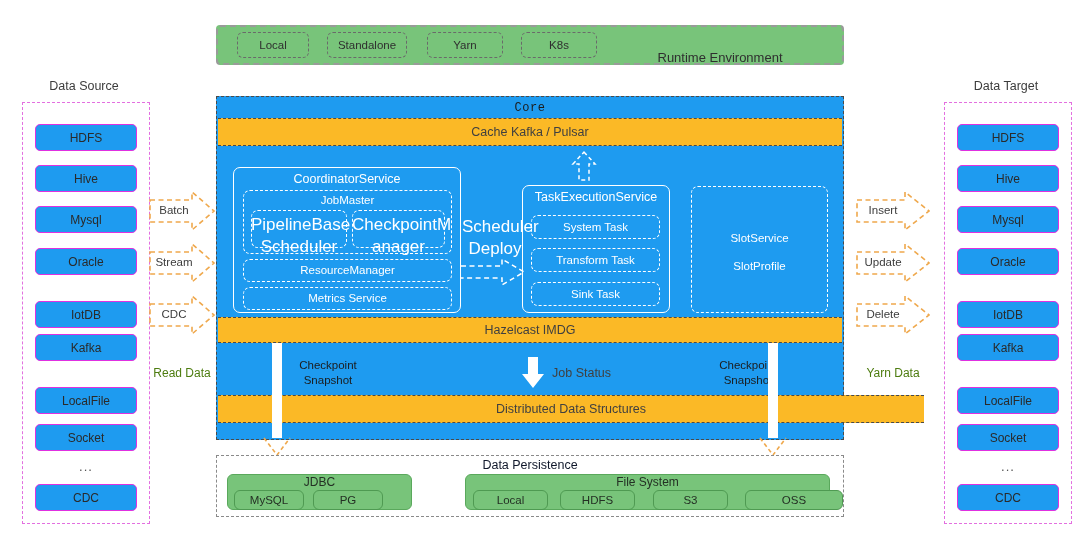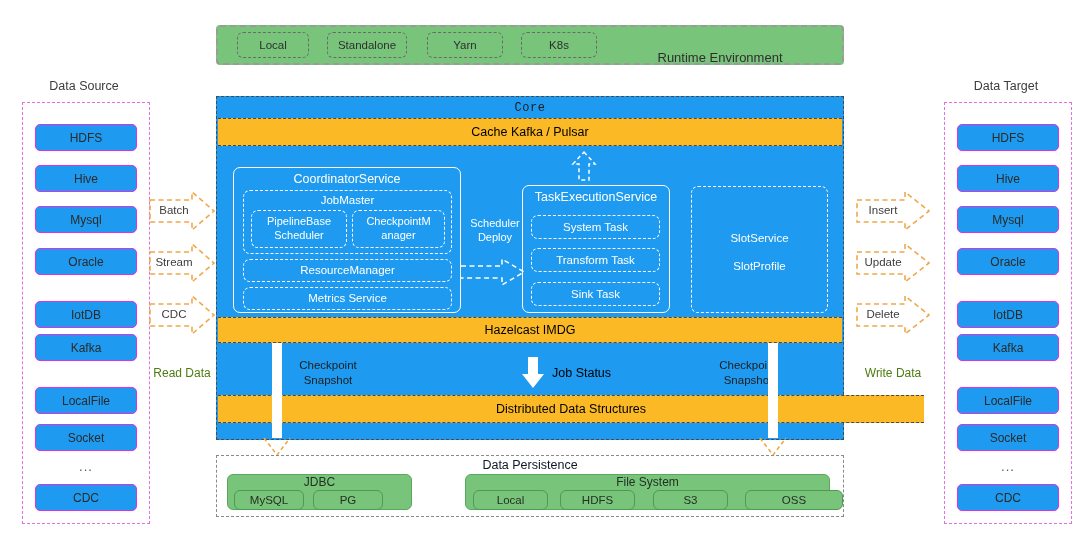--- a/index.html
+++ b/index.html
@@ -31,28 +31,28 @@
     border:1.5px dashed #6a6a6a;border-radius:6px;background:transparent;
     font-size:11.5px;color:#2f2f2f;
   }
   .rt-label{font-size:13px;color:#2f2f2f;}
 
   
   .core-outer{border:1.5px dashed #4a4a4a;background:#1e9bf0;}
   .band-blue{background:#1e9bf0;}
   .band-orange{background:#fbb926;border-top:1.5px dashed #4a4a4a;border-bottom:1.5px dashed #4a4a4a;}
   .core-title{font-family:"Liberation Mono", monospace;font-size:12px;color:#1c1c1c;letter-spacing:.5px;}
-  .band-text{font-size:12.5px;color:#000000;}
+  .band-text{font-size:12.5px;color:#404040;}
 
   .svc-box{border:1.5px solid #ffffff;border-radius:7px;}
   .svc-title{color:#ffffff;font-size:12.5px;}
   .dash-box{border:1.5px dashed #ffffff;border-radius:7px;}
   .dash-lbl{color:#ffffff;font-size:11.5px;line-height:1.25;}
 
-  .white-lbl{color:#ffffff;font-size:11px;line-height:1.3;text-align:center;}
+  .white-lbl{color:#ffffff;font-size:17px;line-height:1.3;text-align:center;}
   .dark-lbl{color:#1c1c1c;font-size:11.5px;line-height:1.3;text-align:center;}
 
   
   .arrow-txt{font-size:11.5px;color:#3c3c3c;}
   .flowlbl{font-size:12px;color:#4d7c0f;}
 
   
   .persist{border:1.5px dashed #8a8a8a;background:#ffffff;}
   .p-title{font-size:12.5px;color:#0f172a;}
   .g-box{background:#78c47a;border:1px solid #5aa85c;border-radius:6px;}
@@ -181,21 +181,21 @@
 <svg class="abs" style="left:855px;top:190px;width:78px;height:150px;" width="78" height="150" viewBox="0 0 78 150">
   <g fill="none" stroke="#efa84c" stroke-width="1.6" stroke-dasharray="5,3.5">
     <path d="M2,10 L50,10 L50,2 L74,21 L50,40 L50,32 L2,32 Z"></path>
     <path d="M2,62 L50,62 L50,54 L74,73 L50,92 L50,84 L2,84 Z"></path>
     <path d="M2,114 L50,114 L50,106 L74,125 L50,144 L50,136 L2,136 Z"></path>
   </g>
 </svg>
 <div class="abs arrow-txt ctr" style="left:857px;top:203px;width:52px;height:14px;">Insert</div>
 <div class="abs arrow-txt ctr" style="left:857px;top:255px;width:52px;height:14px;">Update</div>
 <div class="abs arrow-txt ctr" style="left:857px;top:307px;width:52px;height:14px;">Delete</div>
-<div class="abs flowlbl ctr" style="left:852px;top:365px;width:82px;height:16px;">Write Data</div>
+<div class="abs flowlbl ctr" style="left:852px;top:365px;width:82px;height:16px;">Yarn Data</div>
 
 <div class="abs colhead ctr" style="left:940px;top:78px;width:132px;height:16px;">Data Target</div>
 <div class="abs side-col" style="left:944px;top:102px;width:128px;height:422px;"></div>
 
 <div class="abs node ctr" style="left:957px;top:124px;width:102px;height:27px;">HDFS</div>
 <div class="abs node ctr" style="left:957px;top:165px;width:102px;height:27px;">Hive</div>
 <div class="abs node ctr" style="left:957px;top:206px;width:102px;height:27px;">Mysql</div>
 <div class="abs node ctr" style="left:957px;top:248px;width:102px;height:27px;">Oracle</div>
 <div class="abs node ctr" style="left:957px;top:301px;width:102px;height:27px;">IotDB</div>
 <div class="abs node ctr" style="left:957px;top:334px;width:102px;height:27px;">Kafka</div>

